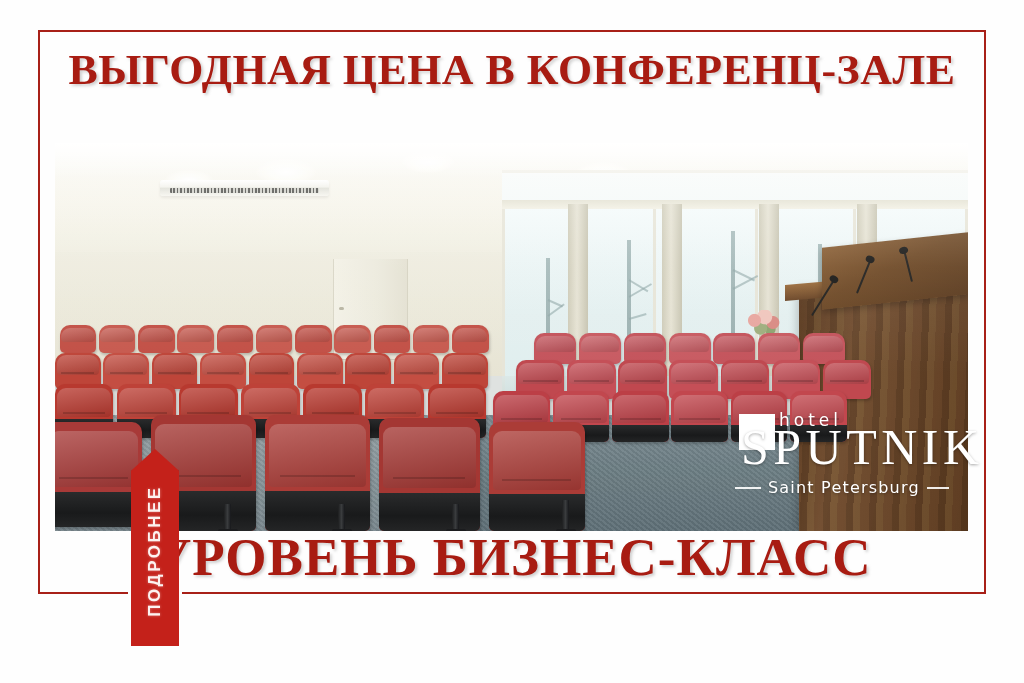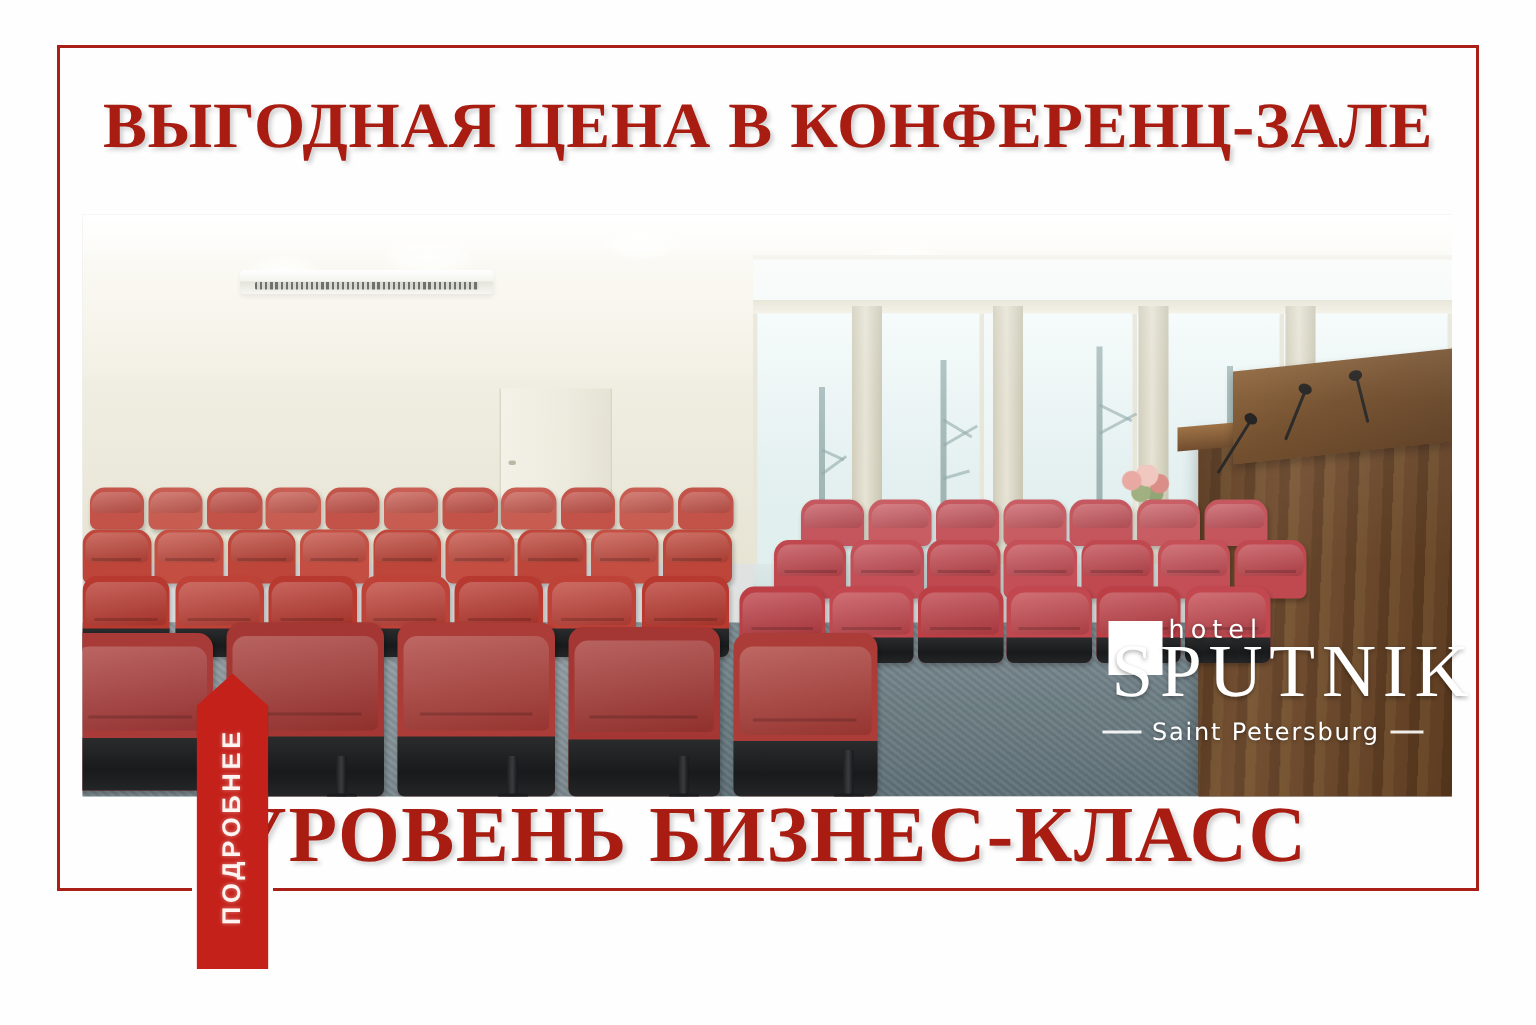--- a/index.html
+++ b/index.html
@@ -21,21 +21,21 @@
     pointer-events:none;
   }
   
   .frame-notch{
     position:absolute; left:128px; top:586px;
     width:54px; height:16px; background:#fefefe;
   }
 
   
   .headline{
-    position:absolute; left:0; top:64px; width:1024px;
+    position:absolute; left:0; top:49px; width:1024px;
     text-align:center;
     color:#A81C12;
     font-family:"Liberation Serif", serif;
     font-weight:700;
     letter-spacing:0.5px;
     line-height:0.96;
     text-shadow:2px 2px 3px rgba(150,150,150,0.45);
     z-index:6;
   }
   .headline .l1{

